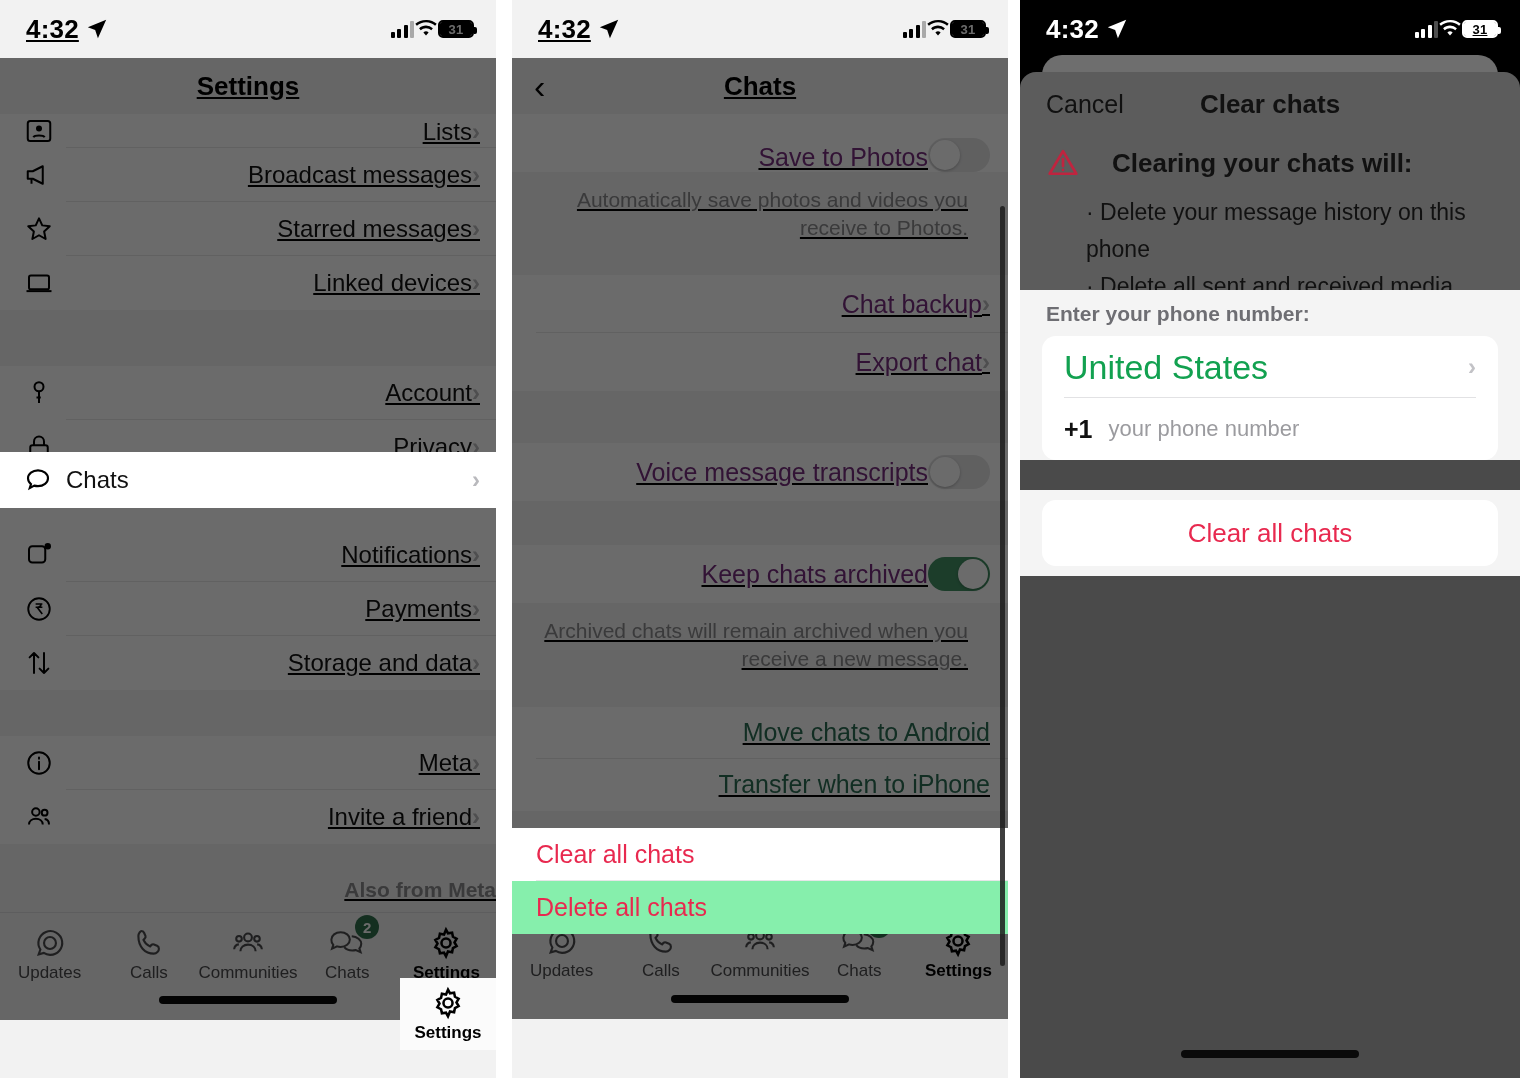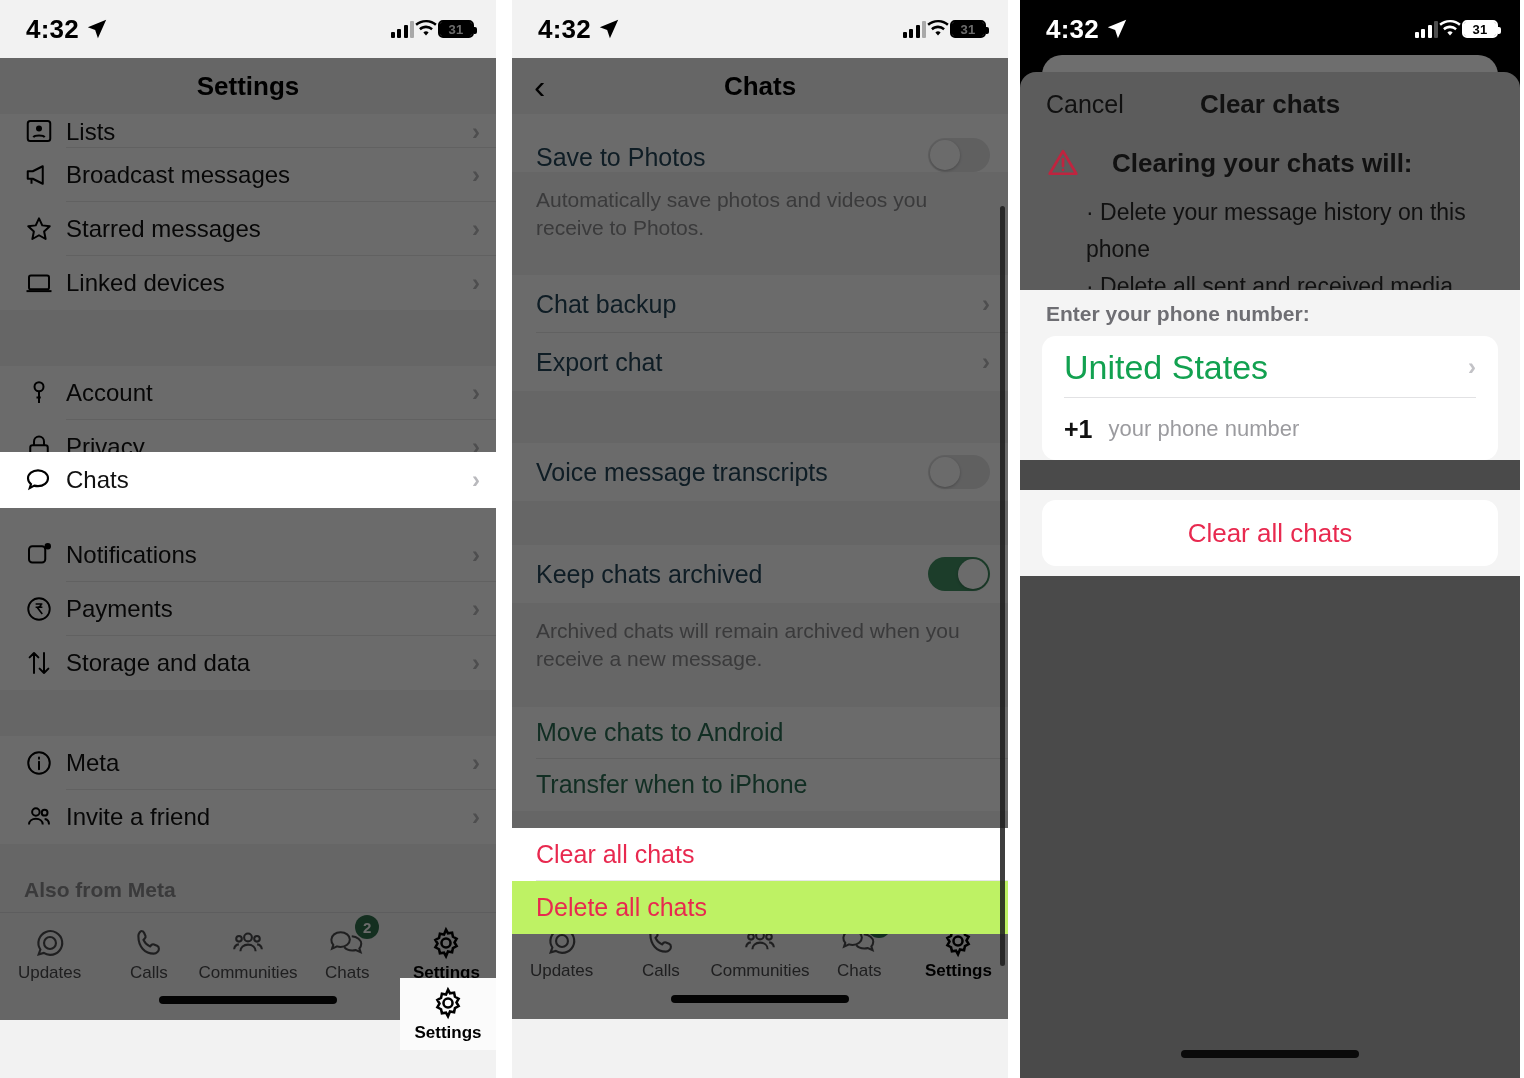--- a/index.html
+++ b/index.html
@@ -7,20 +7,21 @@
     width: 1524px; height: 1078px;
     background: #ffffff;
     font-family: "Liberation Sans", sans-serif;
     overflow: hidden;
   }
   .stage {
     position: relative;
     width: 1524px; height: 1078px;
     background: #ffffff;
     display: flex;
+    text-decoration: underline;
   }
 
   
   .panel {
     position: relative;
     width: 496px; height: 1078px;
     overflow: hidden;
     background: #f2f2f2;
     flex: 0 0 auto;
   }
@@ -75,21 +76,21 @@
     font-size: 26px; font-weight: bold; color:#000;
     background: #f2f2f2;
   }
   .navbar .back {
     position:absolute; left: 22px; top: 50%;
     transform: translateY(-50%);
     font-size: 34px; font-weight: 400; line-height:1;
   }
 
   
-  .scroll { position:relative; background:#f2f2f2; }
+  .scroll { position:relative; background:#f2f2f2;text-align:right; }
   .group { background:#fff; }
   .row {
     display:flex; align-items:center;
     height: 54px; padding: 0 16px 0 24px;
     background:#fff; position:relative;
   }
   .row .ic {
     width: 42px; flex:0 0 42px;
     display:flex; align-items:center; justify-content:flex-start;
     color:#000;
@@ -111,21 +112,21 @@
     position:absolute; left:0; width:100%;
     background:#f4f4f4; z-index: 40; overflow:hidden;
   }
 
   
   .crow {
     display:flex; align-items:center;
     min-height: 58px; padding: 0 18px 0 24px;
     background:#fff; position:relative;
   }
-  .crow .lbl { flex:1; font-size:25px; color:#0c4a6e; }
+  .crow .lbl { flex:1; font-size:25px; color:#a21caf; }
   .crow .lbl.green { color:#007a4d; }
   .crow .lbl.red { color:#e8294f; }
   .crow .sep { position:absolute; left:24px; right:0; bottom:0; height:1px; background:#e6e6e8; }
   .desc {
     font-size: 21px; line-height: 1.32; color:#8a8a8e;
     padding: 14px 40px 18px 24px; background:#f2f2f2;
   }
   .toggle {
     width: 62px; height: 34px; border-radius: 17px;
     background:#e4e4e6; position:relative; flex:0 0 62px;
@@ -639,21 +640,21 @@
       </div>
     </div>
 
     <div class="vscroll" style="top:206px;height:760px;"></div>
 
     <div class="hl-band" style="top:828px;height:106px;background:#fdfdfd;">
       <div class="crow" style="min-height:53px;height:53px;background:#fff">
         <span class="lbl red">Clear all chats</span>
         <span class="sep"></span>
       </div>
-      <div class="crow last" style="min-height:53px;height:53px;background:#bef264">
+      <div class="crow last" style="min-height:53px;height:53px;background:#86efac">
         <span class="lbl red">Delete all chats</span>
       </div>
     </div>
   </div>
 
   <div class="panel p3">
 
     <div class="statusbar dark">
       <div class="sb-time">
         <span>4:32</span>

